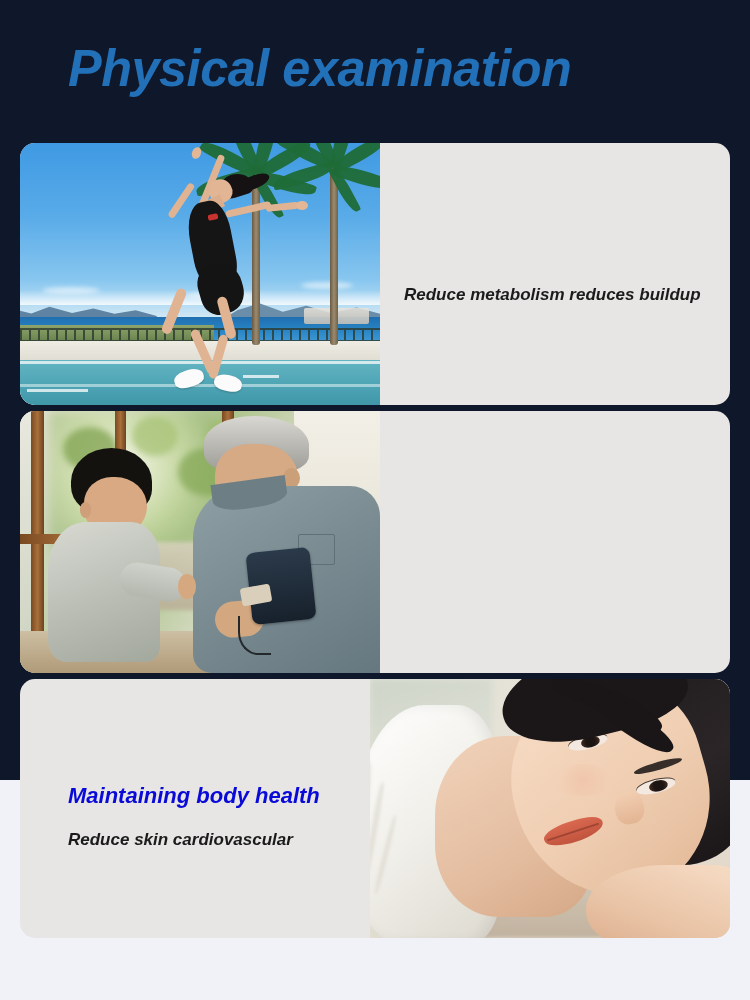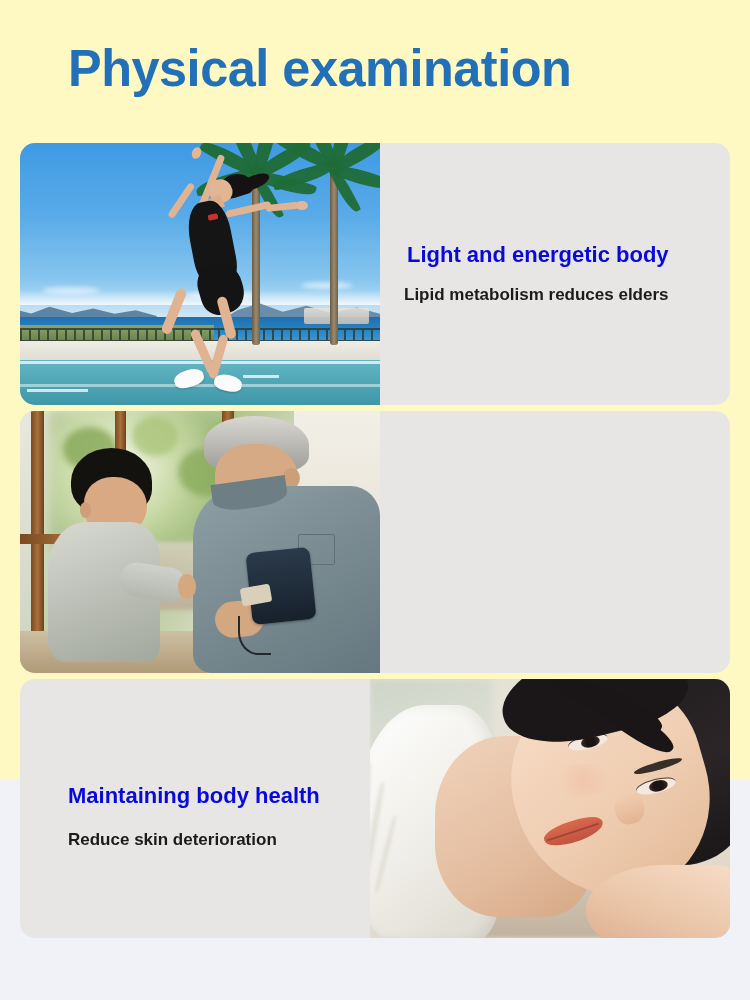--- a/index.html
+++ b/index.html
@@ -4,21 +4,21 @@
 <style>
   * { margin:0; padding:0; box-sizing:border-box; }
 
   html, body {
     width:750px; height:1000px;
     background:#f0f2f7;
     font-family:"Liberation Sans", sans-serif;
     overflow:hidden;
   }
 
-  .page { position:relative; width:750px; height:780px; background:#fef9c3; }
+  .page { position:relative; width:750px; height:780px; background:#0f172a;font-style:italic; }
 
   
   .page-title{
     position:absolute; left:68px; top:38px;
     font-family:"Liberation Sans", sans-serif;
     font-size:52px; font-weight:bold;
     letter-spacing:-0.5px;
     color:#2270b8;
     white-space:nowrap;
     transform:scaleX(0.97); transform-origin:left center;
@@ -319,22 +319,21 @@
           <div class="limb thigh"></div>
           <div class="limb shin"></div>
           <div class="limb thigh2"></div>
           <div class="limb shin2"></div>
           <div class="shoe shoe-1"></div>
           <div class="shoe shoe-2"></div>
         </div>
       </div>
     </div>
     <div class="card-body">
-      <div class="card-heading">Light and energetic body</div>
-      <div class="card-sub">Lipid metabolism reduces elders</div>
+      <div class="card-sub">Reduce metabolism reduces buildup</div>
     </div>
   </section>
 
   <section class="card card-2">
     <div class="card-media">
       <div class="img-care">
         <div class="win-glow"></div>
         <div class="leaf lf1"></div>
         <div class="leaf lf2"></div>
         <div class="leaf lf3"></div>
@@ -370,21 +369,21 @@
           <div class="boy-arm"></div>
           <div class="boy-hand"></div>
         </div>
       </div>
     </div>
   </section>
 
   <section class="card card-3">
     <div class="card-body">
       <div class="card-heading">Maintaining body health</div>
-      <div class="card-sub">Reduce skin deterioration</div>
+      <div class="card-sub">Reduce skin cardiovascular</div>
     </div>
     <div class="card-media">
       <div class="img-portrait">
         <div class="bg-blur-l"></div>
         <div class="bed"></div>
         <div class="robe">
           <div class="robe-fold rf1"></div>
             <div class="robe-fold rf2"></div>
             <div class="robe-fold rf3"></div>
         </div>

